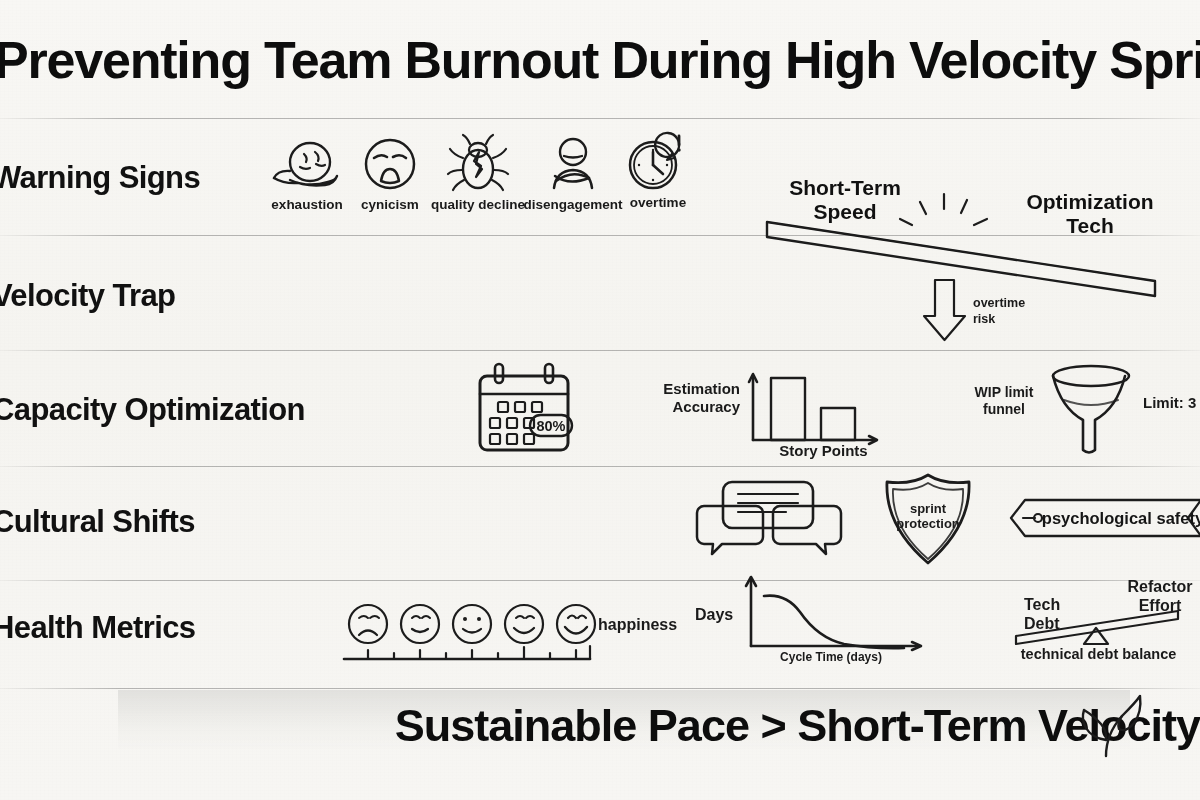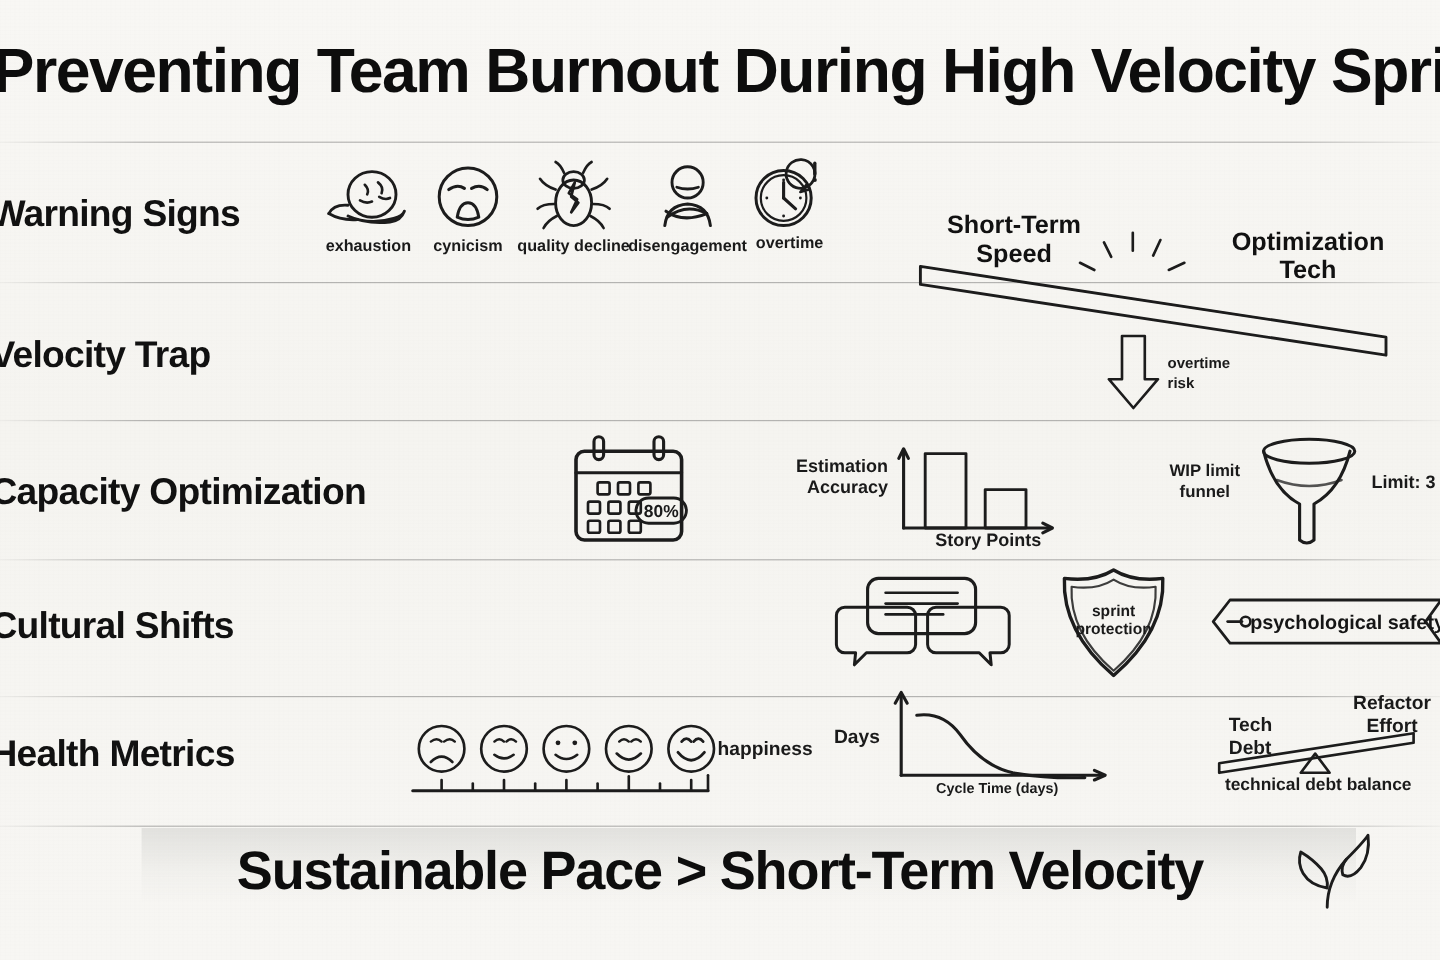--- a/index.html
+++ b/index.html
@@ -72,21 +72,21 @@
   #cycle-wrap{position:absolute;left:695px;top:568px;width:250px;height:105px;}
   #debt-wrap{position:absolute;left:1000px;top:578px;width:200px;height:95px;}
 
   
   #footer-band{
     position:absolute;left:118px;top:690px;width:1012px;height:62px;
     background:linear-gradient(180deg,rgba(205,205,202,.5),rgba(228,228,224,.28) 60%,rgba(240,240,236,0));
     filter:blur(.4px);
   }
   #footer-text{
-    position:absolute;left:0;top:700px;width:1200px;text-align:center;
+    position:absolute;left:0;top:700px;width:1200px;text-align:right;
     font-size:45px;font-weight:bold;letter-spacing:-1px;white-space:nowrap;color:#0d0d0d;
   }
   #leaf-wrap{position:absolute;left:1072px;top:694px;width:70px;height:66px;}
 </style>
 </head>
 <body>
 
 <div class="paper"></div>
 <div class="grain"></div>
 

